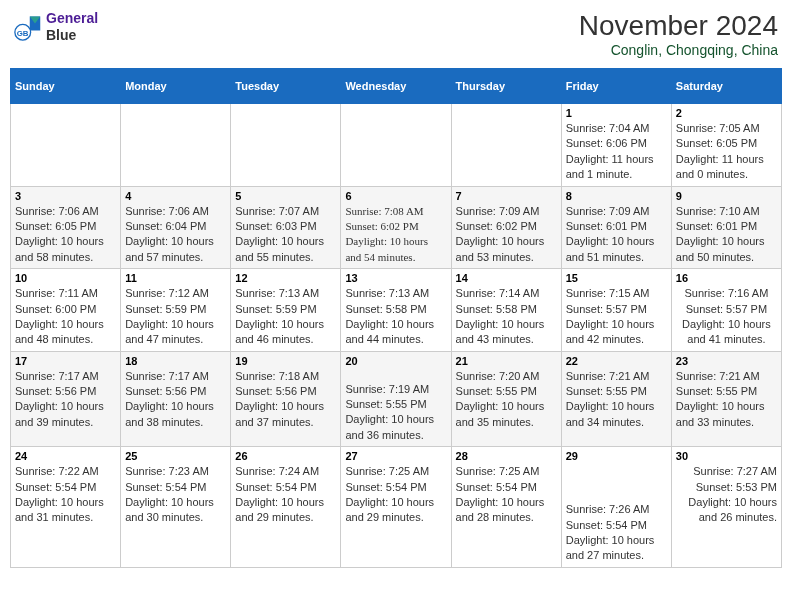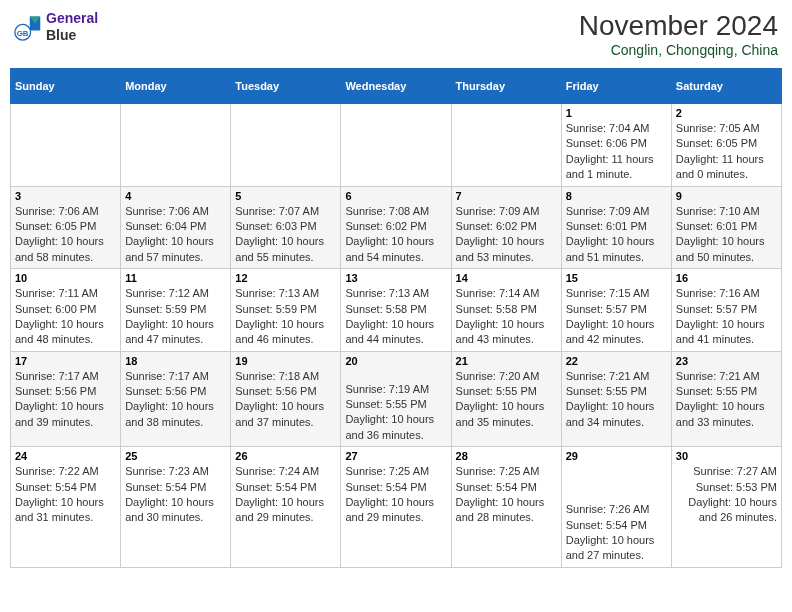--- a/index.html
+++ b/index.html
@@ -154,21 +154,21 @@
         </td>
         <td>
           <div class="day-number">5</div>
           <div class="day-info" style="white-space: pre-line;">Sunrise: 7:07 AM
 Sunset: 6:03 PM
 Daylight: 10 hours
 and 55 minutes.</div>
         </td>
         <td>
           <div class="day-number">6</div>
-          <div class="day-info" style="white-space: pre-line;">Sunrise: 7:08 AM
+          <div class="day-info" style="white-space: pre-line; font-family: Liberation Serif, serif;">Sunrise: 7:08 AM
 Sunset: 6:02 PM
 Daylight: 10 hours
 and 54 minutes.</div>
         </td>
         <td>
           <div class="day-number">7</div>
           <div class="day-info" style="white-space: pre-line;">Sunrise: 7:09 AM
 Sunset: 6:02 PM
 Daylight: 10 hours
 and 53 minutes.</div>
@@ -226,21 +226,21 @@
         </td>
         <td>
           <div class="day-number">15</div>
           <div class="day-info" style="white-space: pre-line;">Sunrise: 7:15 AM
 Sunset: 5:57 PM
 Daylight: 10 hours
 and 42 minutes.</div>
         </td>
         <td>
           <div class="day-number">16</div>
-          <div class="day-info" style="white-space: pre-line;">Sunrise: 7:16 AM
+          <div class="day-info" style="white-space: pre-line; text-align: center;">Sunrise: 7:16 AM
 Sunset: 5:57 PM
 Daylight: 10 hours
 and 41 minutes.</div>
         </td>
       </tr>
       <tr>
         <td>
           <div class="day-number">17</div>
           <div class="day-info" style="white-space: pre-line;">Sunrise: 7:17 AM
 Sunset: 5:56 PM

